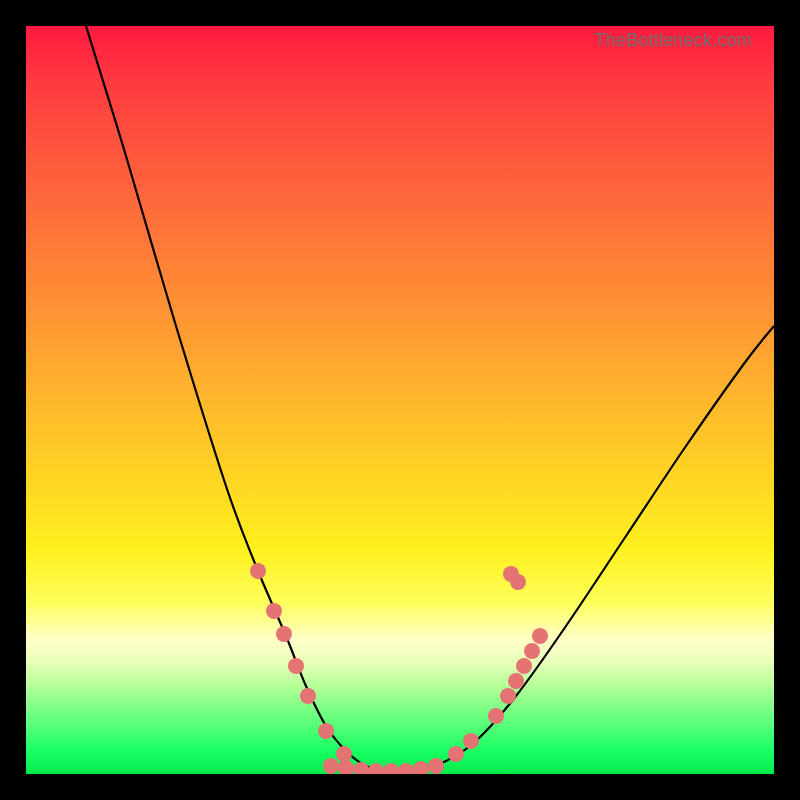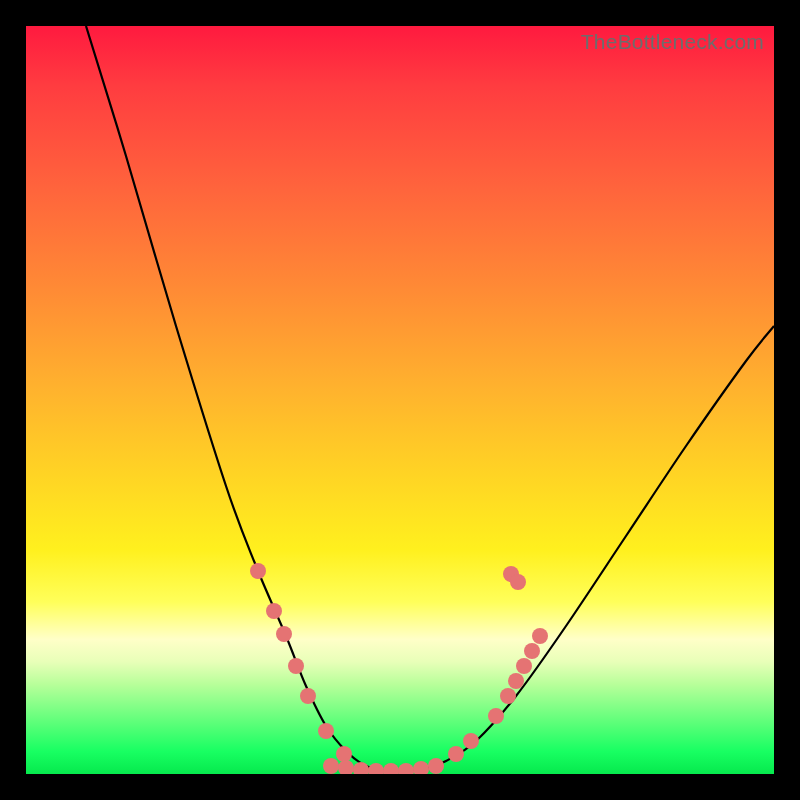--- a/index.html
+++ b/index.html
@@ -40,23 +40,23 @@
       #e8ffb8 85%,
       #b8ff9a 88%,
       #5fff7a 93%,
       #18ff62 97%,
       #06e94d 100%
     );
   }
   .watermark {
     position: absolute;
     top: 4px;
-    right: 10px;
+    right: 22px;
     color: #6d6d6d;
-    font-size: 21px;
+    font-size: 18px;
     font-weight: 500;
     letter-spacing: 0.2px;
     margin-left: 41px;
   }
   svg.curve {
     position: absolute;
     left: 0;
     top: 0;
     width: 748px;
     height: 748px;

